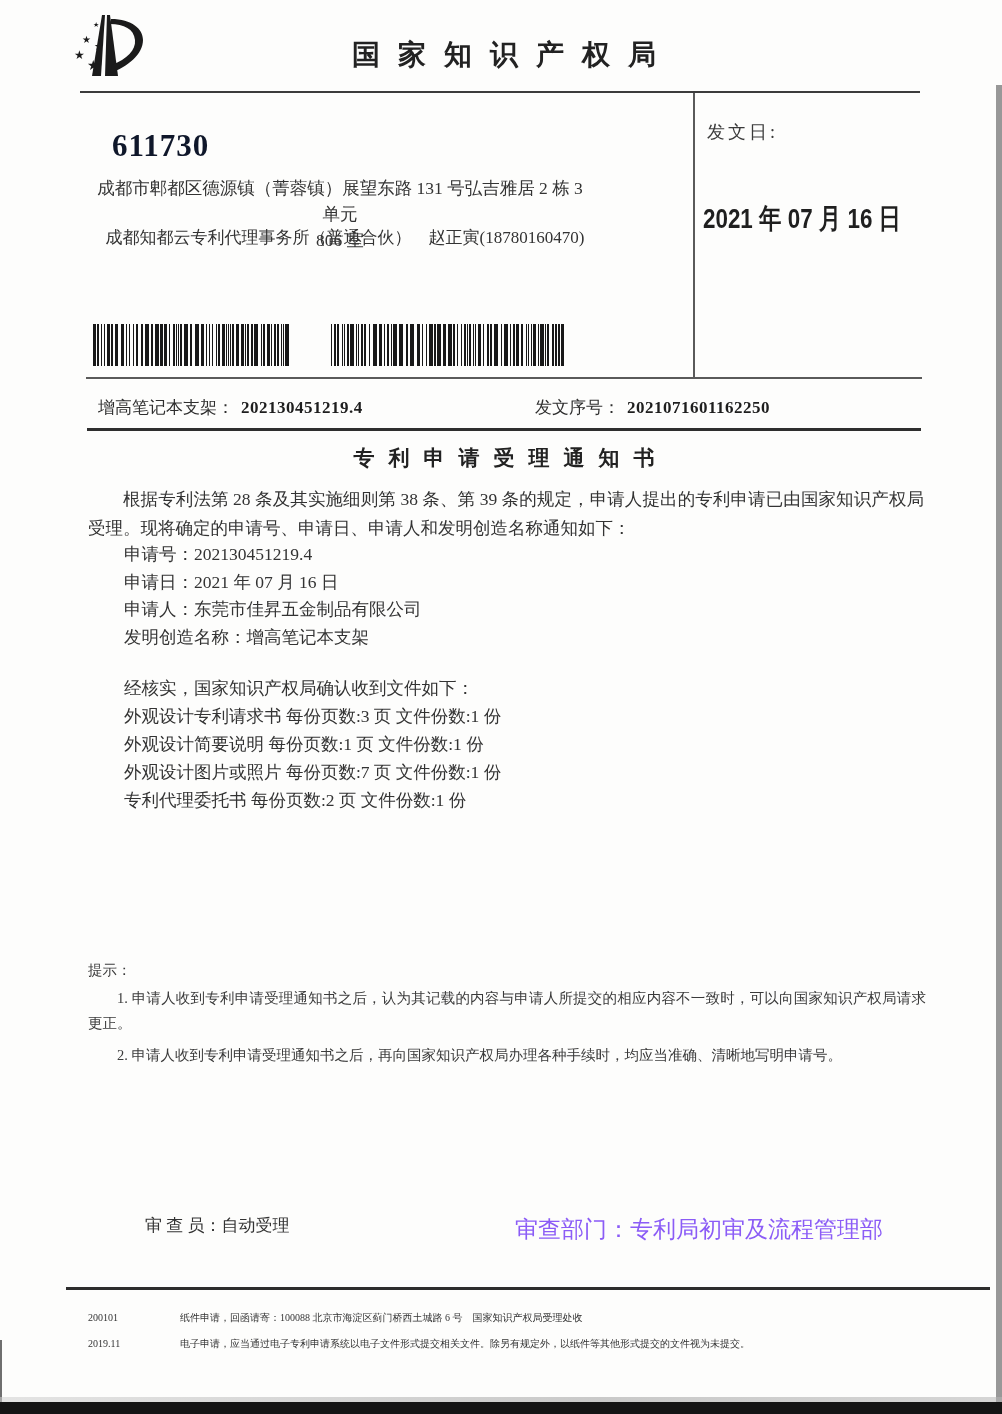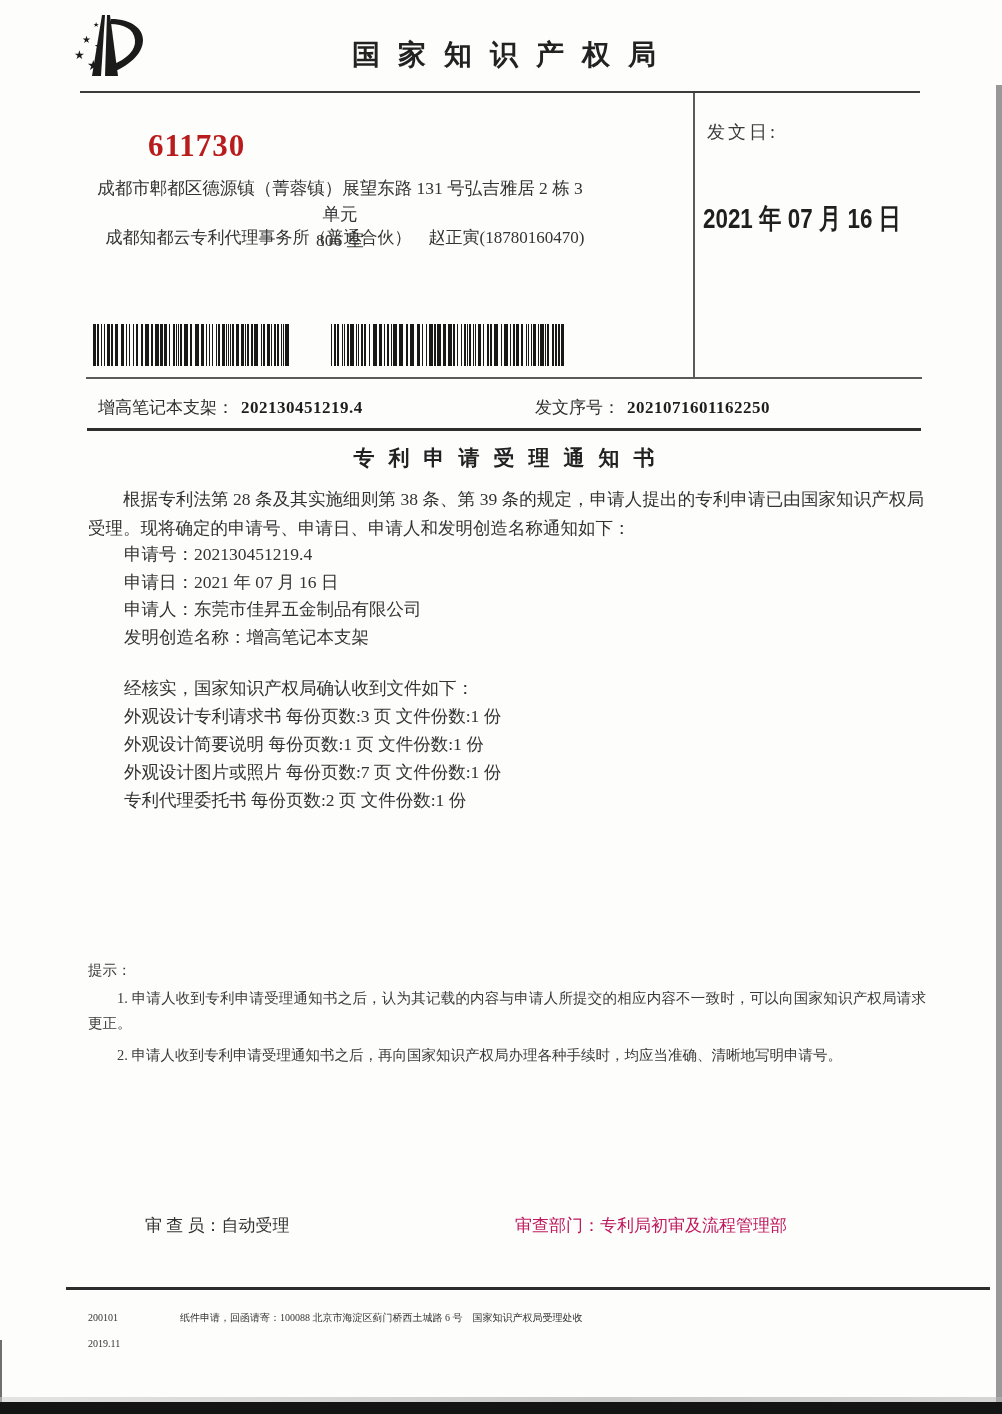--- a/index.html
+++ b/index.html
@@ -9,21 +9,21 @@
     font-family:"Liberation Serif","DejaVu Serif",serif;
   }
   .abs{position:absolute;}
   
   .agency-title{left:88px;top:36px;width:832px;text-align:center;
     font-size:28px;font-weight:bold;letter-spacing:18px;text-indent:18px;color:#222;}
   .rule-top{left:80px;top:91px;width:840px;height:2px;background:#3c3c3c;}
   
   .box-bottom{left:86px;top:377px;width:836px;height:2px;background:#5a5a5a;}
   .vdiv{left:693px;top:93px;width:2px;height:285px;background:#5a5a5a;}
-  .mail-code{left:112px;top:128px;font-size:31px;font-weight:bold;letter-spacing:1px;color:#b91c1c;margin-left:36px;}
+  .mail-code{left:112px;top:128px;font-size:31px;font-weight:bold;letter-spacing:1px;color:#0f172a;}
   .addr-block{left:94px;top:175px;width:492px;text-align:center;font-size:17.5px;line-height:26px;color:#333;}
   .recipient{left:99px;top:226px;width:492px;text-align:center;font-size:17px;color:#333;}
   .barcode{top:324px;height:42px;font-size:0;white-space:nowrap;overflow:hidden;}
   .barcode-1{left:93px;width:199px;}
   .barcode-2{left:331px;width:238px;}
   .issue-label{left:707px;top:120px;font-size:18px;letter-spacing:3px;color:#3a3a3a;}
   .issue-date{left:703px;top:200px;font-size:28px;font-weight:bold;white-space:nowrap;
     font-family:"Liberation Sans","DejaVu Sans",sans-serif;
     transform:scaleX(.8);transform-origin:left center;color:#1f1f1f;}
   
@@ -37,21 +37,21 @@
   .intro{left:88px;top:485px;width:836px;font-size:17.5px;line-height:29px;
     text-indent:2em;text-align:justify;color:#333;}
   .fields{left:124px;top:541px;font-size:17.5px;line-height:27.5px;color:#333;}
   .received{left:124px;top:674px;font-size:17.5px;line-height:28px;color:#333;}
   
   .tips-heading{left:88px;top:961px;font-size:14.5px;color:#3a3a3a;}
   .tips{left:88px;top:986px;width:838px;font-size:14.5px;line-height:25px;color:#3a3a3a;}
   .tips p{margin:0 0 7px 0;text-indent:2em;text-align:justify;}
   
   .sig-examiner{left:145px;top:1214px;font-size:17px;color:#333;}
-  .sig-dept{left:515px;top:1214px;font-size:17px;color:#be185d;}
+  .sig-dept{left:515px;top:1214px;font-size:23px;color:#8b5cf6;}
   
   .footer-rule{left:66px;top:1287px;width:924px;height:3px;background:#2d2d2d;}
   .footer{left:88px;top:1297px;width:850px;font-size:10px;line-height:26px;color:#333;margin-top:8px;}
   .footer-row{display:flex;}
   .footer-code{width:92px;flex:0 0 92px;}
   .footer-text{flex:1;text-align:justify;}
   
   .right-band{right:0;top:85px;width:6px;height:1329px;background:#989898;}
   .bottom-bar{left:0;bottom:0;width:1002px;height:12px;background:#141414;}
   .bottom-smudge{left:0;bottom:12px;width:1002px;height:5px;
@@ -143,20 +143,21 @@
   </div>
 
   <div class="abs footer-rule"></div>
   <div class="abs footer">
     <div class="footer-row">
       <div class="footer-code">200101</div>
       <div class="footer-text">纸件申请，回函请寄：100088  北京市海淀区蓟门桥西土城路 6 号　国家知识产权局受理处收</div>
     </div>
     <div class="footer-row">
       <div class="footer-code">2019.11</div>
+      <div class="footer-text">电子申请，应当通过电子专利申请系统以电子文件形式提交相关文件。除另有规定外，以纸件等其他形式提交的文件视为未提交。</div>
     </div>
   </div>
 
   <div class="abs right-band"></div>
   <div class="abs left-band"></div>
   <div class="abs bottom-smudge"></div>
   <div class="abs bottom-bar"></div>
 </div>
 
 </body></html>

